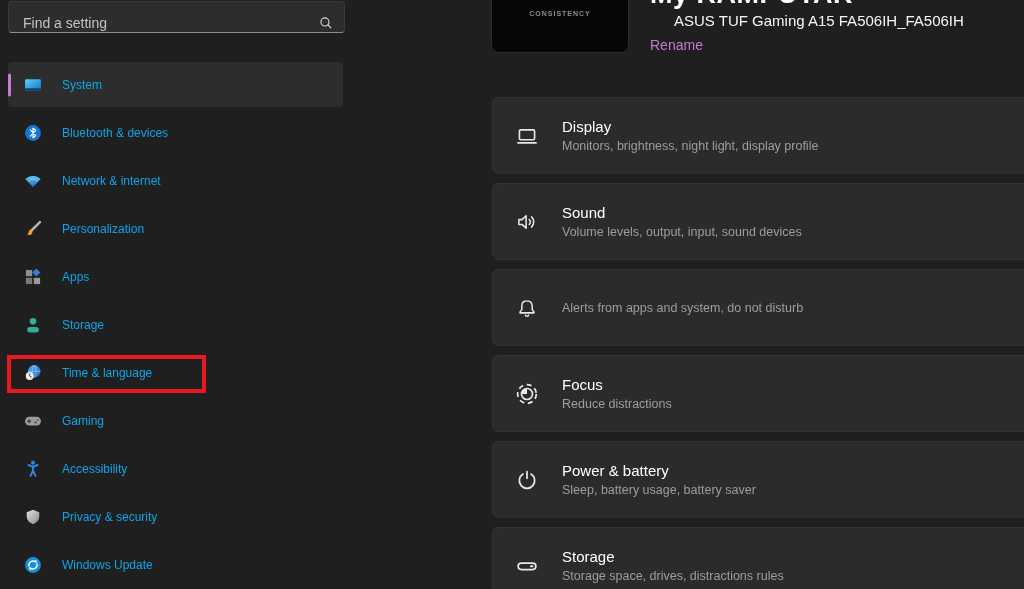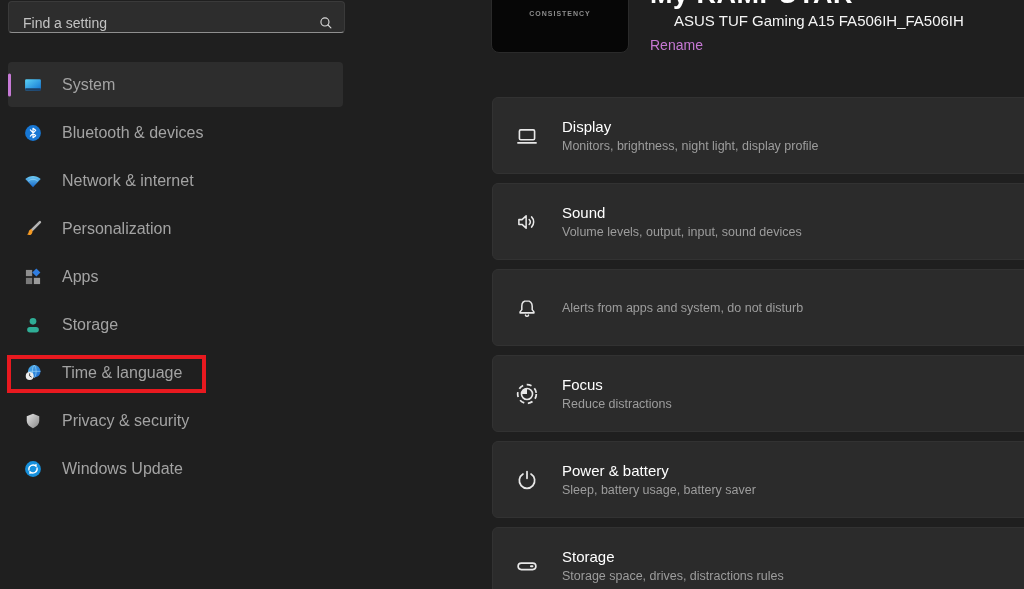--- a/index.html
+++ b/index.html
@@ -32,21 +32,21 @@
     cursor:default;
   }
   .nav-item.selected{background:var(--selected-bg,#2d2d2d);}
   .accent-pill{
     display:none;position:absolute;left:0;top:50%;transform:translateY(-50%);
     width:3px;height:23px;border-radius:2px;background:var(--accent,#c77ad6);
   }
   .nav-item.selected .accent-pill{display:block;}
   .nav-icon{width:20px;height:20px;margin-right:19px;flex:0 0 auto;display:flex;}
   .nav-icon svg{width:20px;height:20px;}
-  .nav-label{font-size:16px;color:#a3a3a3;white-space:nowrap;}
+  .nav-label{font-size:12px;color:#0ea5e9;white-space:nowrap;}
   .annotation-box{
     display:none;position:absolute;left:-1px;top:5px;width:199px;height:38px;
     border:4px solid var(--annotation,#e8191f);box-sizing:border-box;
     pointer-events:none;z-index:5;
   }
   .nav-item.annotated .annotation-box{display:block;}
   
   .device-thumb{
     position:absolute;left:491px;top:-38px;width:138px;height:91px;
     background:#060606;border:1px solid #2a2a2a;border-radius:8px;box-sizing:border-box;
@@ -188,21 +188,49 @@
             <circle cx="13.5" cy="10" r="7.5" fill="url(#gglobe)"></circle>
             <path d="M6 10 h15 M13.5 2.5 c-3 2.2-3 12.8 0 15 M13.5 2.5 c3 2.2 3 12.8 0 15" stroke="#a6dcf8" stroke-width="0.8" fill="none" opacity="0.9"></path>
             <circle cx="8" cy="15.6" r="4.7" fill="#ededed"></circle>
             <path d="M8 12.9 v2.7 l2 1.2" stroke="#3a3a3a" stroke-width="1.1" fill="none" stroke-linecap="round"></path>
           </svg>
         </span>
     <span class="nav-label">Time &amp; language</span>
     <span class="annotation-box"></span>
   </div>
 
-
+  <div class="nav-item">
+
+    <span class="nav-icon">
+          <svg viewBox="0 0 24 24">
+            <rect x="2.5" y="7" width="19" height="10.5" rx="5.2" fill="#9b9b9b"></rect>
+            <path d="M7.4 10.2 v4 M5.4 12.2 h4" stroke="#3c3c3c" stroke-width="1.4" stroke-linecap="round"></path>
+            <circle cx="15" cy="13.7" r="1.2" fill="#3c3c3c"></circle>
+            <circle cx="17.7" cy="11.1" r="1.2" fill="#2f5fd1"></circle>
+          </svg>
+        </span>
+    <span class="nav-label">Gaming</span>
+
+  </div>
+
+  <div class="nav-item">
+
+    <span class="nav-icon">
+          <svg viewBox="0 0 24 24">
+            <circle cx="12" cy="4.6" r="2.4" fill="#2f86e3"></circle>
+            <g fill="none" stroke="#2f86e3" stroke-width="2.3" stroke-linecap="round">
+              <path d="M12 8.6 v5.2"></path>
+              <path d="M11.6 9.4 L6.6 7.2 M12.4 9.4 L17.4 7.2"></path>
+              <path d="M12 13.8 L9.1 20.2 M12 13.8 L14.9 20.2"></path>
+            </g>
+          </svg>
+        </span>
+    <span class="nav-label">Accessibility</span>
+
+  </div>
 
   <div class="nav-item">
 
     <span class="nav-icon">
           <svg viewBox="0 0 24 24">
             <defs>
               <linearGradient id="gshield" x1="0" y1="0" x2="1" y2="1">
                 <stop offset="0" stop-color="#e3e3e3"></stop>
                 <stop offset="1" stop-color="#888888"></stop>
               </linearGradient>

